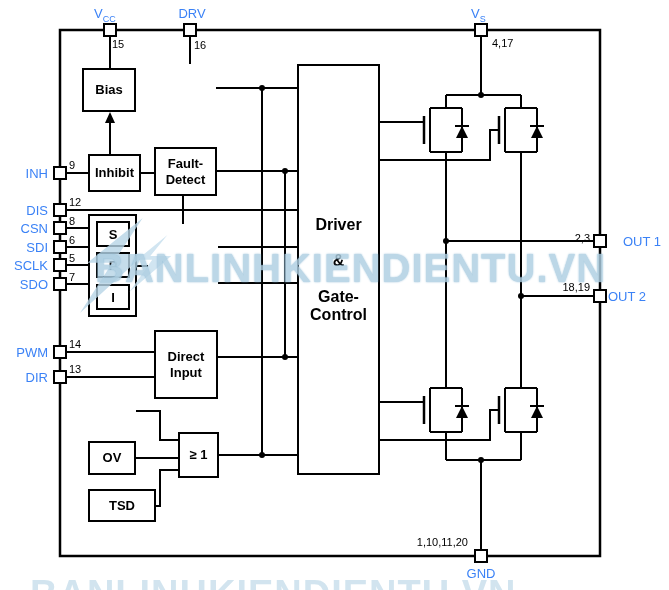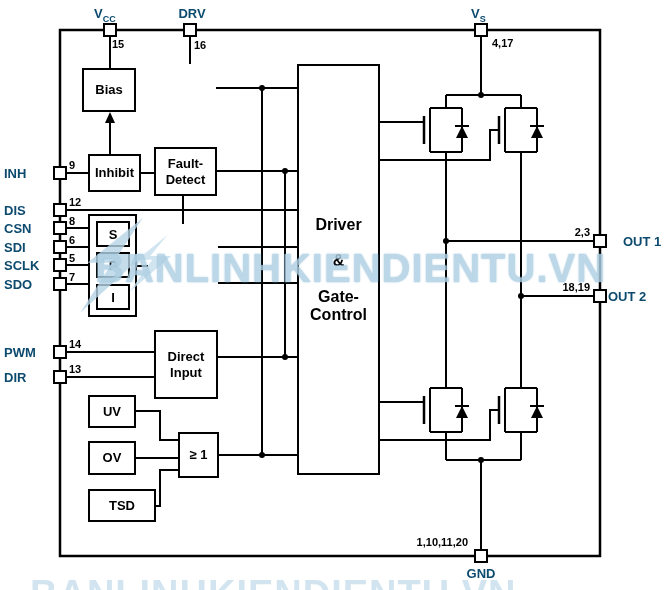--- a/index.html
+++ b/index.html
@@ -7,23 +7,23 @@
   .stage { position:relative; width:669px; height:590px; background:#fff; overflow:hidden; }
   svg.layer { position:absolute; left:0; top:0; z-index:0; }
   .block { position:absolute; border:2px solid #000; background:#fff;
            display:flex; align-items:center; justify-content:center;
            text-align:center; font-weight:bold; font-size:13px; line-height:16px;
            white-space:pre-line; z-index:10; color:#000; }
   .spi-outer { position:absolute; border:2px solid #000; background:#fff; z-index:10; }
   .spi-box { position:absolute; border:2px solid #000; background:#fff; width:34px; height:26px;
              display:flex; align-items:center; justify-content:center;
              font-weight:bold; font-size:13px; color:#000; }
-  .lbl { position:absolute; font-weight:bold; font-size:13px; line-height:15px; color:#0c4a6e; z-index:20; }
-  .lbl.right-align { }
-  .num { position:absolute; font-weight:bold; font-size:11px; line-height:12px; color:#000; z-index:20; }
+  .lbl { position:absolute; font-weight:normal; font-size:13px; line-height:15px; color:#3b82f6; z-index:20; }
+  .lbl.right-align { text-align:right; }
+  .num { position:absolute; font-weight:normal; font-size:11px; line-height:12px; color:#000; z-index:20; }
   .num.right-align { text-align:right; }
   sub { font-size:9px; }
   .watermark { position:absolute; left:0; top:0; width:669px; height:590px;
                z-index:50; pointer-events:none; }
   .wm-text { position:absolute; left:95px; top:246px; font-size:40px; font-weight:bold;
              letter-spacing:1px; color:#aecfe2; opacity:0.82;
              text-shadow:0 0 2px #7fb0cf; white-space:nowrap; }
   .wm-text-bottom { position:absolute; left:30px; top:573px; height:17px; overflow:hidden;
                     font-size:38px; font-weight:bold; letter-spacing:1px; color:#aecfe2;
                     opacity:0.55; white-space:nowrap; }
@@ -170,21 +170,20 @@
   <div class="block" style="left:88px;top:154px;width:53px;height:38px;">Inhibit</div>
 
   <div class="spi-outer" style="left:88px;top:214px;width:49px;height:103px;">
     <div class="spi-box" style="left:6px;top:5px;">S</div>
     <div class="spi-box" style="left:6px;top:36px;">P</div>
     <div class="spi-box" style="left:6px;top:68px;">I</div>
   </div>
 
   <div class="block" style="left:154px;top:330px;width:64px;height:69px;">Direct
 Input</div>
-  <div class="block" style="left:88px;top:395px;width:48px;height:33px;">UV</div>
   <div class="block" style="left:88px;top:441px;width:48px;height:34px;">OV</div>
   <div class="block" style="left:88px;top:489px;width:68px;height:33px;">TSD</div>
   <div class="block" style="left:178px;top:432px;width:41px;height:46px;">≥ 1</div>
   <div class="block" style="left:297px;top:64px;width:83px;height:411px;font-size:16px;line-height:18px;">Driver
 
 &amp;
 
 Gate-Control</div>
 
   <div class="lbl" style="left:94px;top:6px;"><span>V</span><sub>CC</sub></div>
@@ -208,21 +207,21 @@
   <div class="num" style="left:194px;top:39px;text-align:center;">16</div>
   <div class="num" style="left:492px;top:37px;">4,17</div>
   <div class="num" style="left:69px;top:159px;">9</div>
   <div class="num" style="left:69px;top:196px;">12</div>
   <div class="num" style="left:69px;top:215px;">8</div>
   <div class="num" style="left:69px;top:234px;">6</div>
   <div class="num" style="left:69px;top:252px;">5</div>
   <div class="num" style="left:69px;top:271px;">7</div>
   <div class="num" style="left:69px;top:338px;">14</div>
   <div class="num" style="left:69px;top:363px;">13</div>
-  <div class="num right-align" style="left:550px;top:226px;width:40px;">2,3</div>
+  <div class="num right-align" style="left:550px;top:232px;width:40px;">2,3</div>
   <div class="num right-align" style="left:545px;top:281px;width:45px;">18,19</div>
   <div class="num right-align" style="left:398px;top:536px;width:70px;">1,10,11,20</div>
 
   <div class="watermark">
     <svg class="wm-logo" width="95" height="95" viewBox="0 0 100 100">
       <polygon points="66,0 8,47 34,47 0,100 68,38 41,38" fill="#b7d5e7"></polygon>
       <polygon points="92,18 60,44 76,44 52,78 96,40 74,40" fill="#c6dfee"></polygon>
     </svg>
     <div class="wm-text">BANLINHKIENDIENTU.VN</div>
     <div class="wm-text-bottom">BANLINHKIENDIENTU.VN</div>

